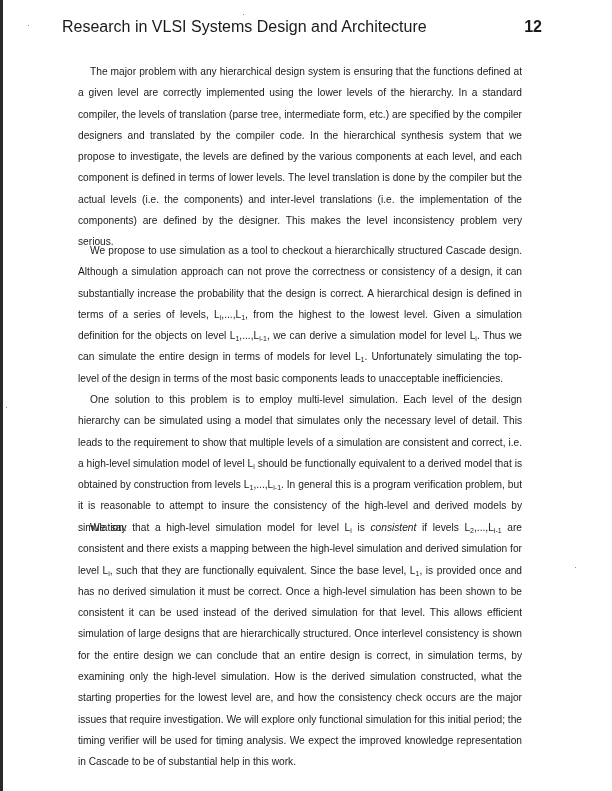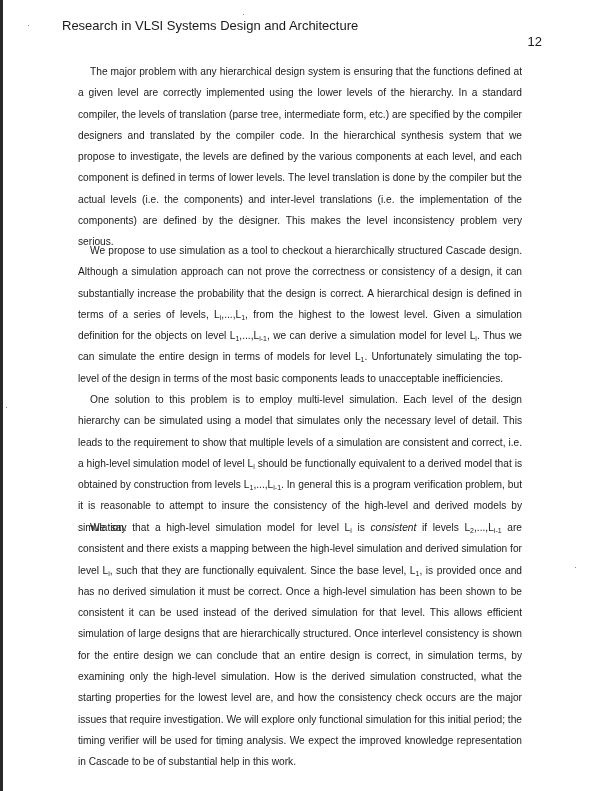--- a/index.html
+++ b/index.html
@@ -1,23 +1,23 @@
 <!DOCTYPE html>
 <html><head>
   <meta charset="utf-8">
   <style>
     html, body { margin: 0; padding: 0; }
     body {
       width: 612px; height: 791px; background: #ffffff; position: relative; overflow: hidden;
       font-family: "Liberation Sans", sans-serif; color: #1a1a1a;
     }
     .edge-bar { position: absolute; left: 0; top: 0; width: 3px; height: 791px; background: #2a2a2a; }
-    .header { position: absolute; left: 62px; right: 70px; top: 18px; height: 16px; font-size: 13px; }
+    .header { position: absolute; left: 62px; right: 70px; top: 18px; height: 16px; font-size: 16px; }
     .header .title { position: absolute; left: 0; top: 0; }
-    .header .page-num { position: absolute; right: 0; top: 16px; font-weight: normal; }
+    .header .page-num { position: absolute; right: 0; top: 0; font-weight: bold; }
     .body-text { position: absolute; left: 62px; width: 476px; font-size: 10.2px; line-height: 21.3px; text-align: justify; }
     .para { margin: 16px; text-indent: 12px; }
     sub { font-size: 7px; line-height: 0; vertical-align: -2px; }
     em { font-style: italic; }
     .speck { position: absolute; width: 1px; height: 1px; background: #888; }
   </style>
 </head>
 <body>
 
 <div class="edge-bar"></div>

